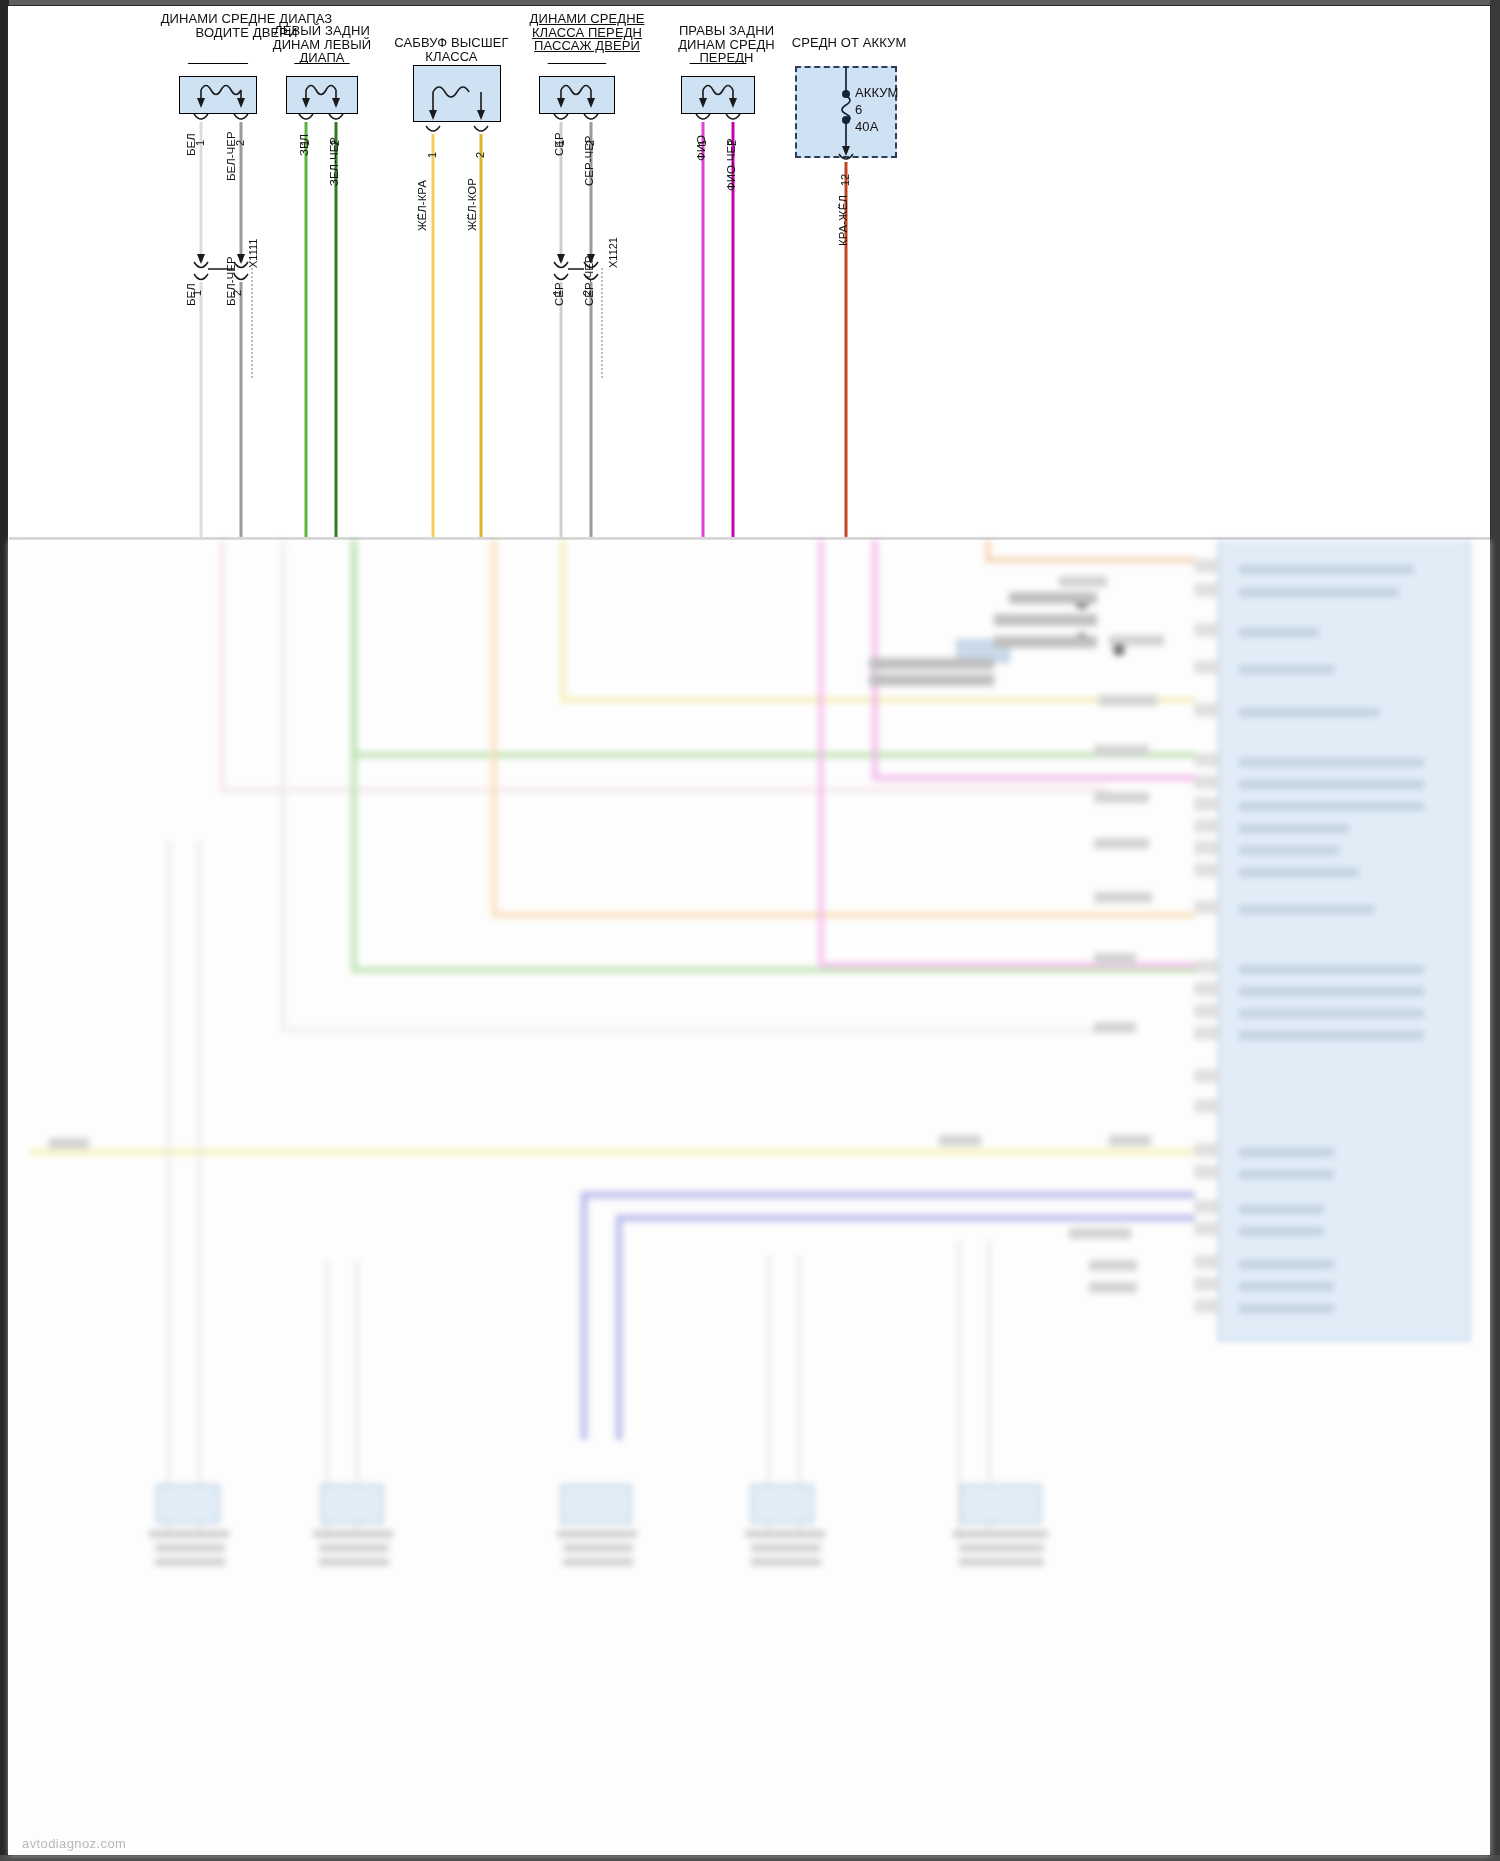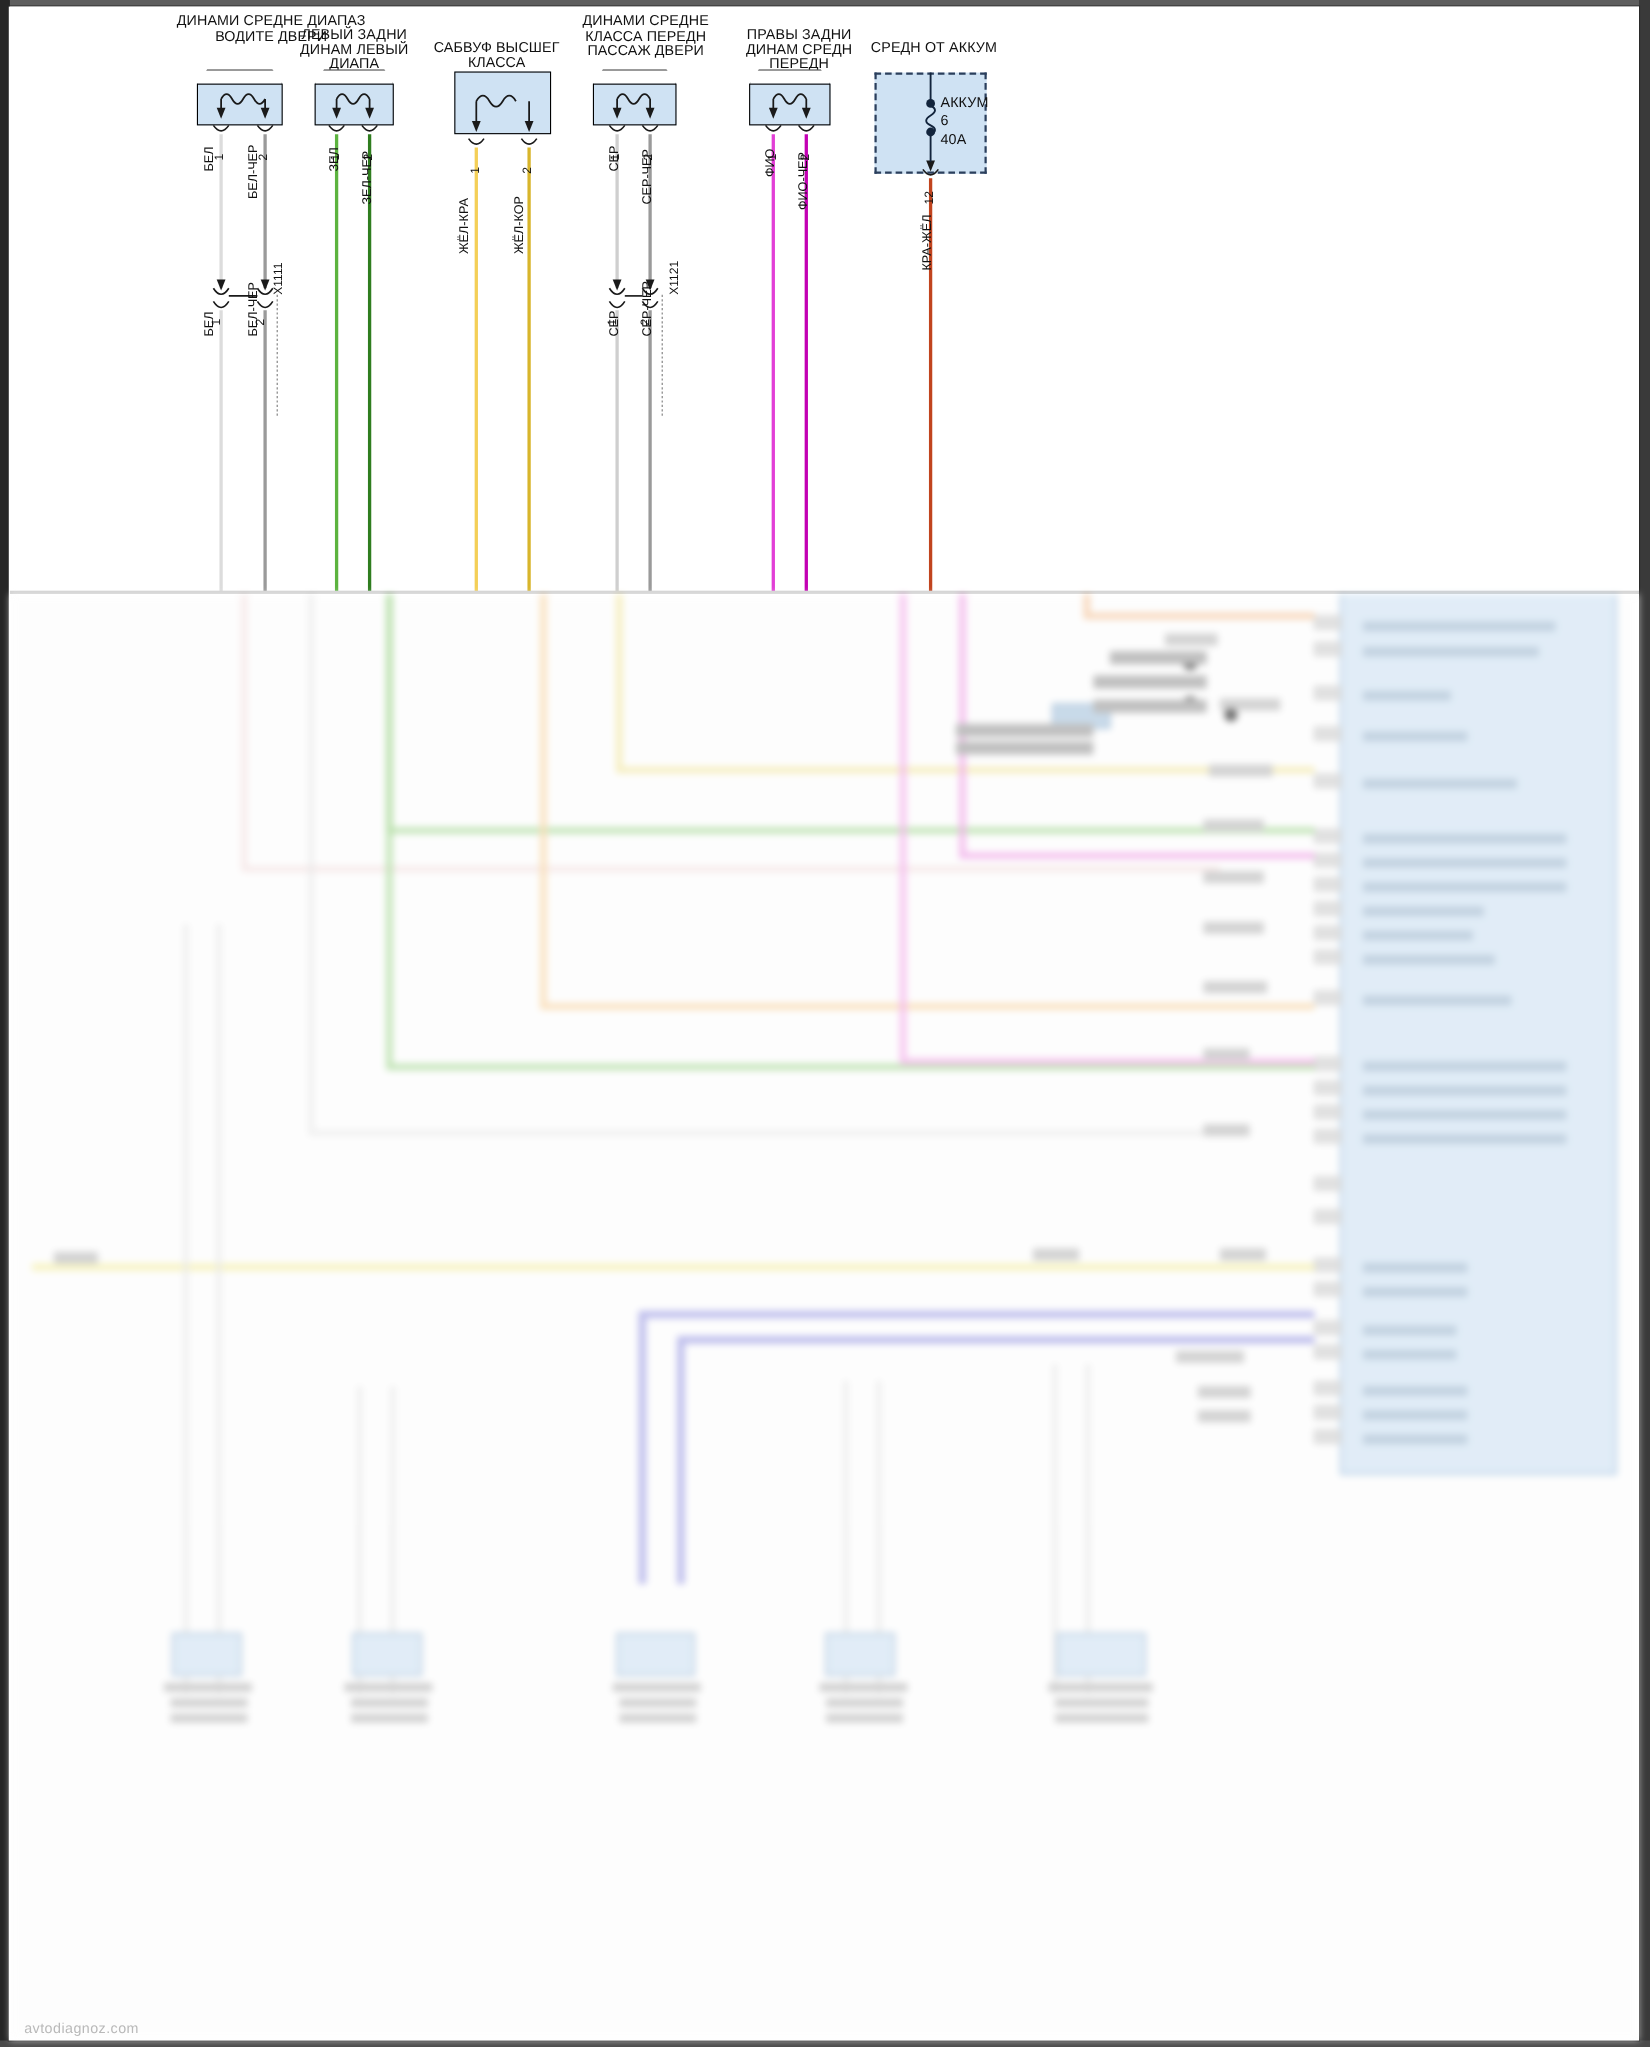--- a/index.html
+++ b/index.html
@@ -71,21 +71,21 @@
   <div id="sheet"></div>
 
   <div id="top-band">
 
     <div class="lbl" style="left:150px;top:6px;width:175px;">ДИНАМИ СРЕДНЕ ДИАПАЗ ВОДИТЕ ДВЕРИ</div>
 
     <div class="lbl" style="left:248px;top:18px;width:130px;">ЛЕВЫЙ ЗАДНИ ДИНАМ ЛЕВЫЙ ДИАПА</div>
 
     <div class="lbl" style="left:375px;top:30px;width:135px;">САБВУФ ВЫСШЕГ КЛАССА</div>
 
-    <div class="lbl" style="left:498px;top:6px;width:160px;">ДИНАМИ СРЕДНЕ КЛАССА ПЕРЕДН ПАССАЖ ДВЕРИ</div>
+    <div class="lbl" style="left:498px;top:6px;width:160px;text-decoration:underline;">ДИНАМИ СРЕДНЕ КЛАССА ПЕРЕДН ПАССАЖ ДВЕРИ</div>
 
     <div class="lbl" style="left:650px;top:18px;width:135px;">ПРАВЫ ЗАДНИ ДИНАМ СРЕДН ПЕРЕДН</div>
 
     <div class="lbl" style="left:775px;top:30px;width:130px;">СРЕДН ОТ АККУМ</div>
 
 
     <div class="spk-horn" style="left:170px;top:57px;width:78px;height:14px;
          clip-path:polygon(12% 0,88% 0,100% 100%,0 100%);"></div>
     <div class="spk-box" style="left:170px;top:70px;width:78px;height:38px;"></div>
 

